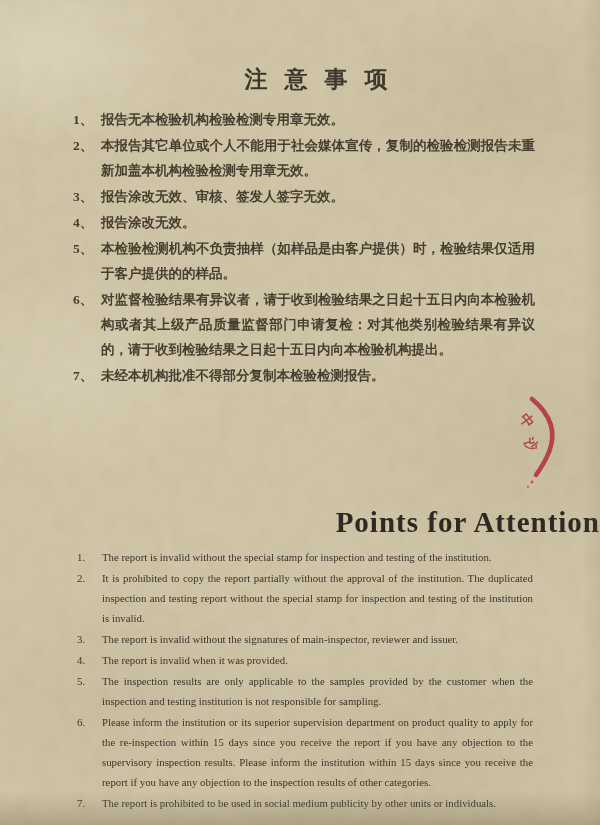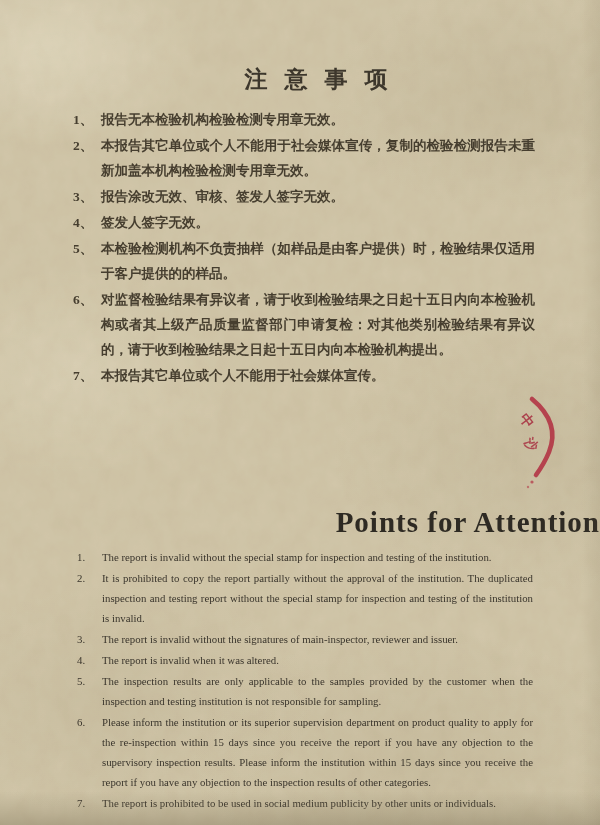--- a/index.html
+++ b/index.html
@@ -113,54 +113,54 @@
       <li class="cn-item">
         <span class="num">2、</span>
         <span class="txt">本报告其它单位或个人不能用于社会媒体宣传，复制的检验检测报告未重新加盖本机构检验检测专用章无效。</span>
       </li>
       <li class="cn-item">
         <span class="num">3、</span>
         <span class="txt">报告涂改无效、审核、签发人签字无效。</span>
       </li>
       <li class="cn-item">
         <span class="num">4、</span>
-        <span class="txt">签发人签字无效。</span>
+        <span class="txt">报告涂改无效。</span>
       </li>
       <li class="cn-item">
         <span class="num">5、</span>
         <span class="txt">本检验检测机构不负责抽样（如样品是由客户提供）时，检验结果仅适用于客户提供的的样品。</span>
       </li>
       <li class="cn-item">
         <span class="num">6、</span>
         <span class="txt">对监督检验结果有异议者，请于收到检验结果之日起十五日内向本检验机构或者其上级产品质量监督部门申请复检：对其他类别检验结果有异议的，请于收到检验结果之日起十五日内向本检验机构提出。</span>
       </li>
       <li class="cn-item">
         <span class="num">7、</span>
-        <span class="txt">本报告其它单位或个人不能用于社会媒体宣传。</span>
+        <span class="txt">未经本机构批准不得部分复制本检验检测报告。</span>
       </li>
     </ol>
 
     <h1 class="en-title">Points for Attention</h1>
 
     <ol class="en-list">
       <li class="en-item">
         <span class="num">1.</span>
         <span class="txt">The report is invalid without the special stamp for inspection and testing of the institution.</span>
       </li>
       <li class="en-item">
         <span class="num">2.</span>
         <span class="txt">It is prohibited to copy the report partially without the approval of the institution. The duplicated inspection and testing report without the special stamp for inspection and testing of the institution is invalid.</span>
       </li>
       <li class="en-item">
         <span class="num">3.</span>
         <span class="txt">The report is invalid without the signatures of main-inspector, reviewer and issuer.</span>
       </li>
       <li class="en-item">
         <span class="num">4.</span>
-        <span class="txt">The report is invalid when it was altered.</span>
+        <span class="txt">The report is invalid when it was provided.</span>
       </li>
       <li class="en-item">
         <span class="num">5.</span>
         <span class="txt">The inspection results are only applicable to the samples provided by the customer when the inspection and testing institution is not responsible for sampling.</span>
       </li>
       <li class="en-item">
         <span class="num">6.</span>
         <span class="txt">Please inform the institution or its superior supervision department on product quality to apply for the re-inspection within 15 days since you receive the report if you have any objection to the supervisory inspection results. Please inform the institution within 15 days since you receive the report if you have any objection to the inspection results of other categories.</span>
       </li>
       <li class="en-item">

